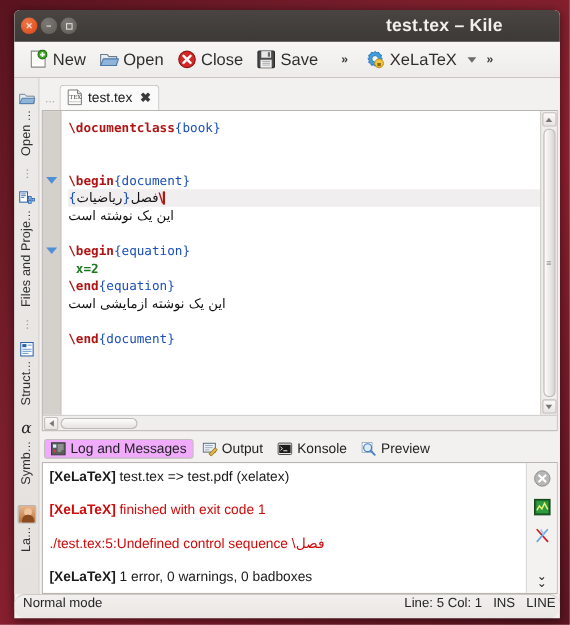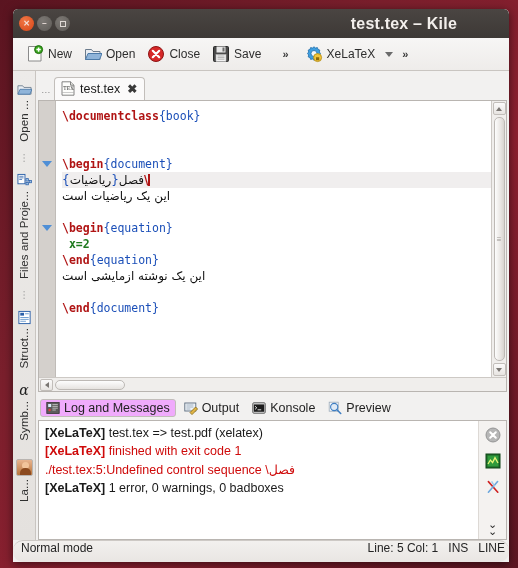--- a/index.html
+++ b/index.html
@@ -62,21 +62,21 @@
     height: 33px; flex: 0 0 33px;
     background: linear-gradient(180deg, #f7f6f5 0%, #eeecea 100%);
     border-bottom: 1px solid #c9c5c1;
     display: flex; align-items: center;
     padding: 0 4px 0 8px;
     gap: 2px;
   }
   .tb-item {
     display: flex; align-items: center; gap: 4px;
     padding: 2px 5px; border-radius: 3px;
-    font-size: 12px; color: #2e2e2e;
+    font-size: 15px; color: #2e2e2e;
     white-space: nowrap;
   }
   .tb-sep { width: 8px; }
   .chev {
     color: #3a3a3a; font-size: 11px; font-weight: bold;
     padding: 0 4px; letter-spacing: -1px;
   }
   .tri-down {
     width:0;height:0;border-left:4px solid transparent;border-right:4px solid transparent;
     border-top:5px solid #6b6b6b; margin: 0 3px;
@@ -240,21 +240,21 @@
     white-space: nowrap;
   }
   .ptab.active { background:#f0abfc; border:1px solid #c2beba; padding: 1px 5px; }
   #log-box {
     height: 120px;
     border: 1px solid #b9b5b1; background:#ffffff;
     display:flex; min-height:0;
   }
   #log-lines {
     flex: 1; padding: 5px 6px; min-width:0; overflow:hidden;
-    display:flex; flex-direction: column; gap:4px;
+    display:flex; flex-direction: column; gap:16px;
   }
   .logline { font-size: 12.5px; color:#1a1a1a; white-space: nowrap; }
   .logline b { font-weight: bold; }
   .logline.err { color:#cf0a0a; }
   .logline.err b { color:#cf0a0a; }
   .tagblk { font-weight: bold; }
   #log-side {
     width: 28px; flex:0 0 28px; border-left:1px solid #ddd9d5;
     background:#f4f2f0;
     display:flex; flex-direction:column; align-items:center;
@@ -425,21 +425,21 @@
             </div>
             <div class="cl">&nbsp;</div>
             <div class="cl">&nbsp;</div>
             <div class="cl">
               <span class="kw">\begin</span><span class="br">{document}</span>
             </div>
             <div class="cl hl">
               <span class="rtlmix" style="display:inline-block"><span class="kw">\</span><span style="color:#111">فصل</span><span class="br">{</span><span style="color:#111">ریاضیات</span><span class="br">}</span></span><span class="caret"></span>
             </div>
             <div class="cl">
-              <span class="rtl">این یک ریاضیات است</span>
+              <span class="rtl">این یک نوشته است</span>
             </div>
             <div class="cl">&nbsp;</div>
             <div class="cl">
               <span class="kw">\begin</span><span class="br">{equation}</span>
             </div>
             <div class="cl">
               &nbsp;<span class="num">x=2</span>
             </div>
             <div class="cl">
               <span class="kw">\end</span><span class="br">{equation}</span>

